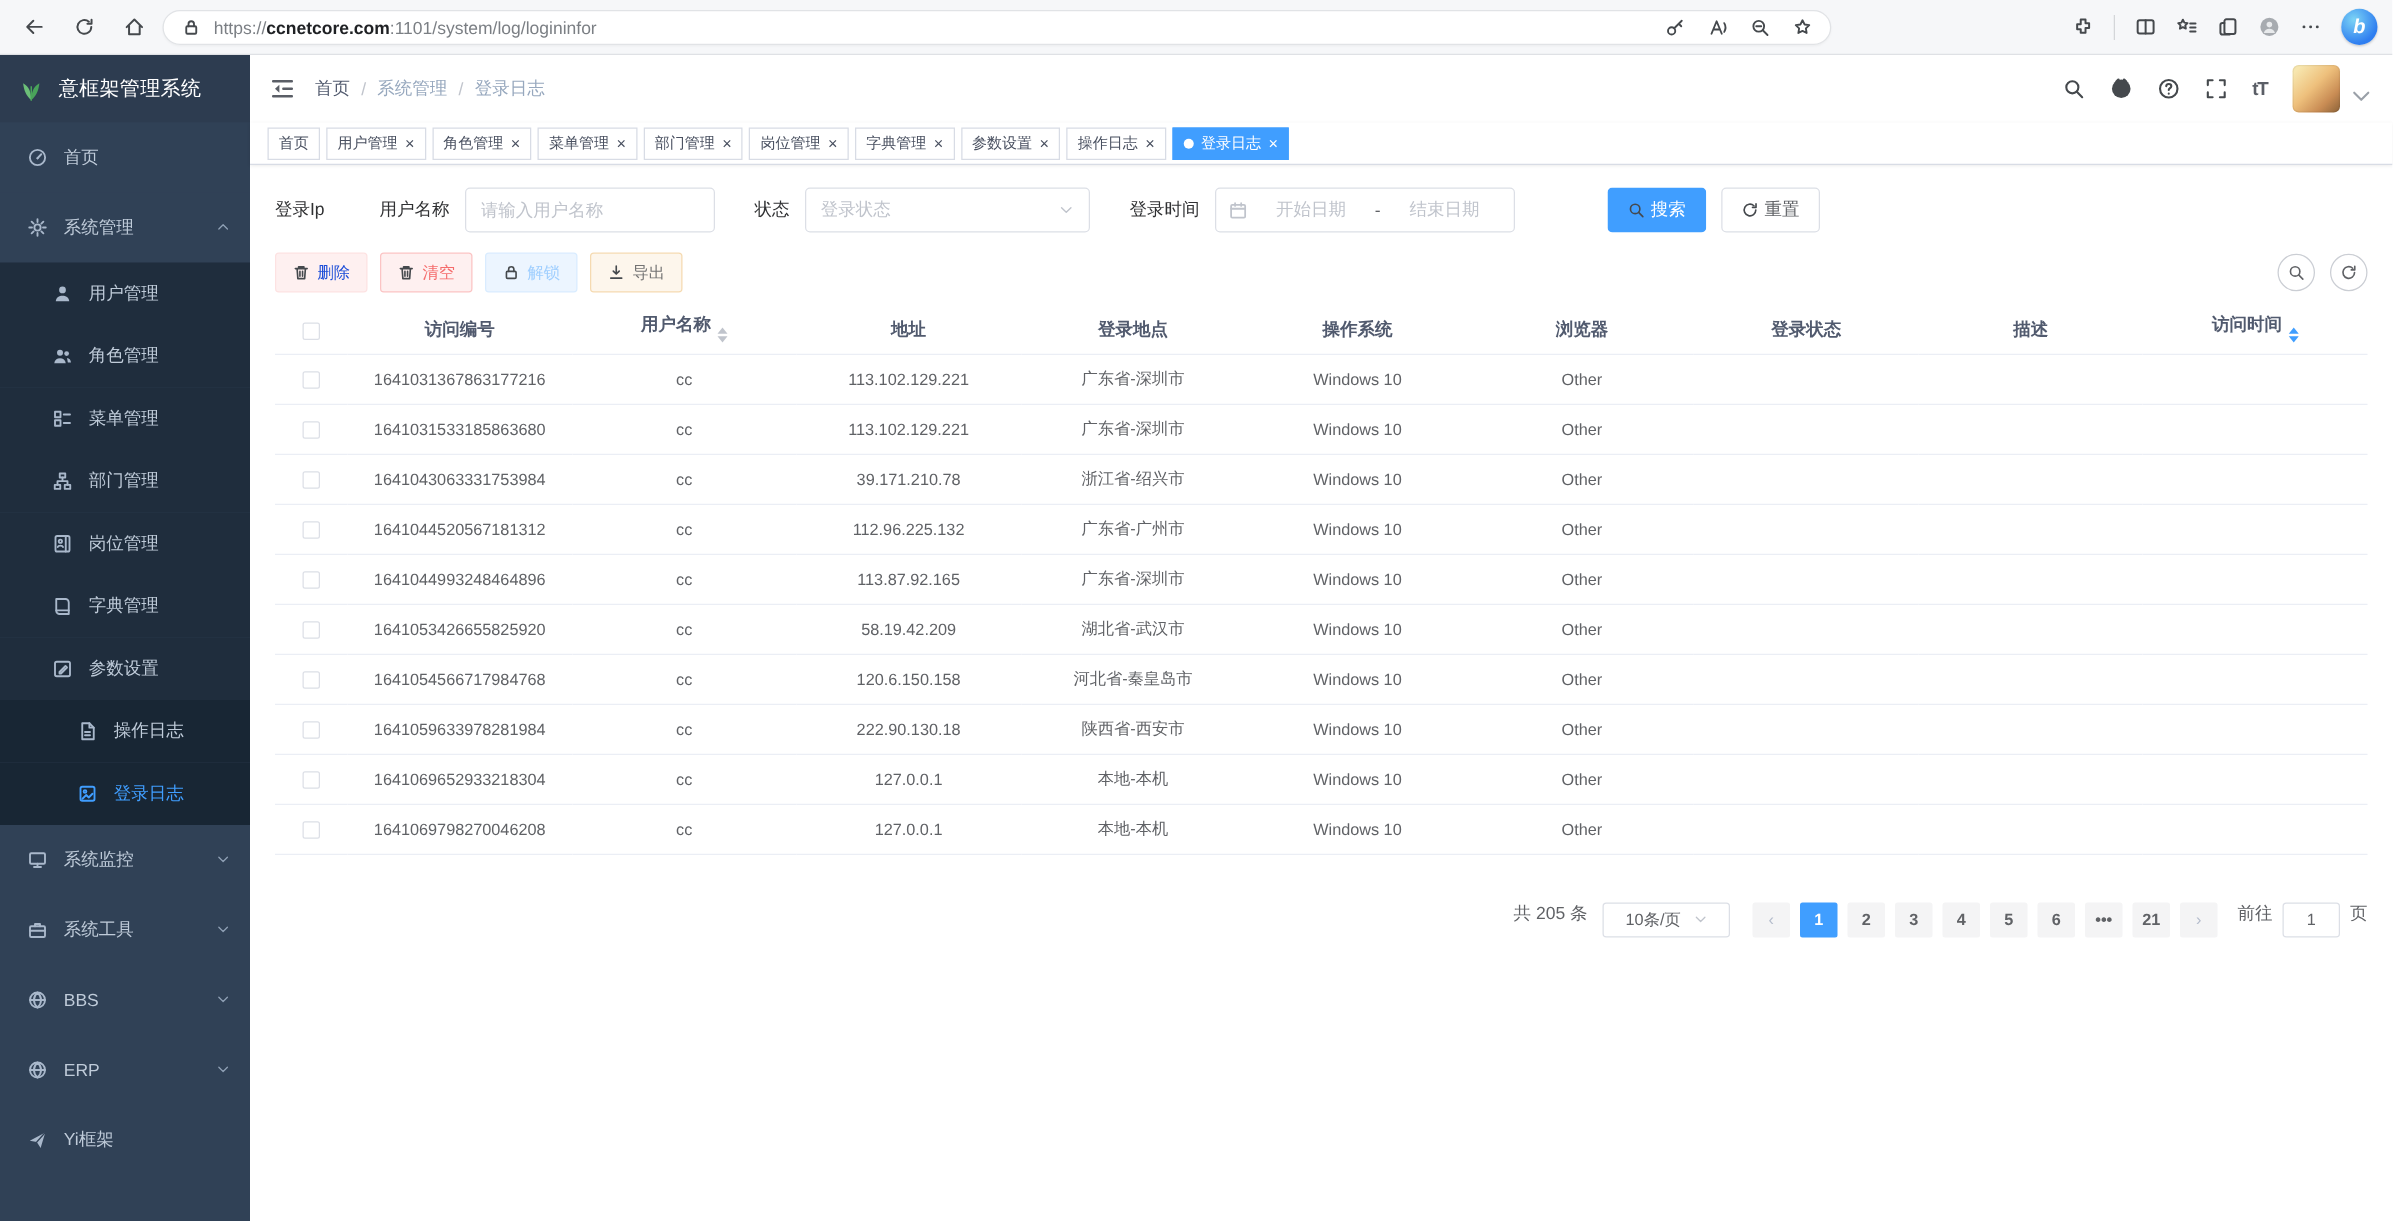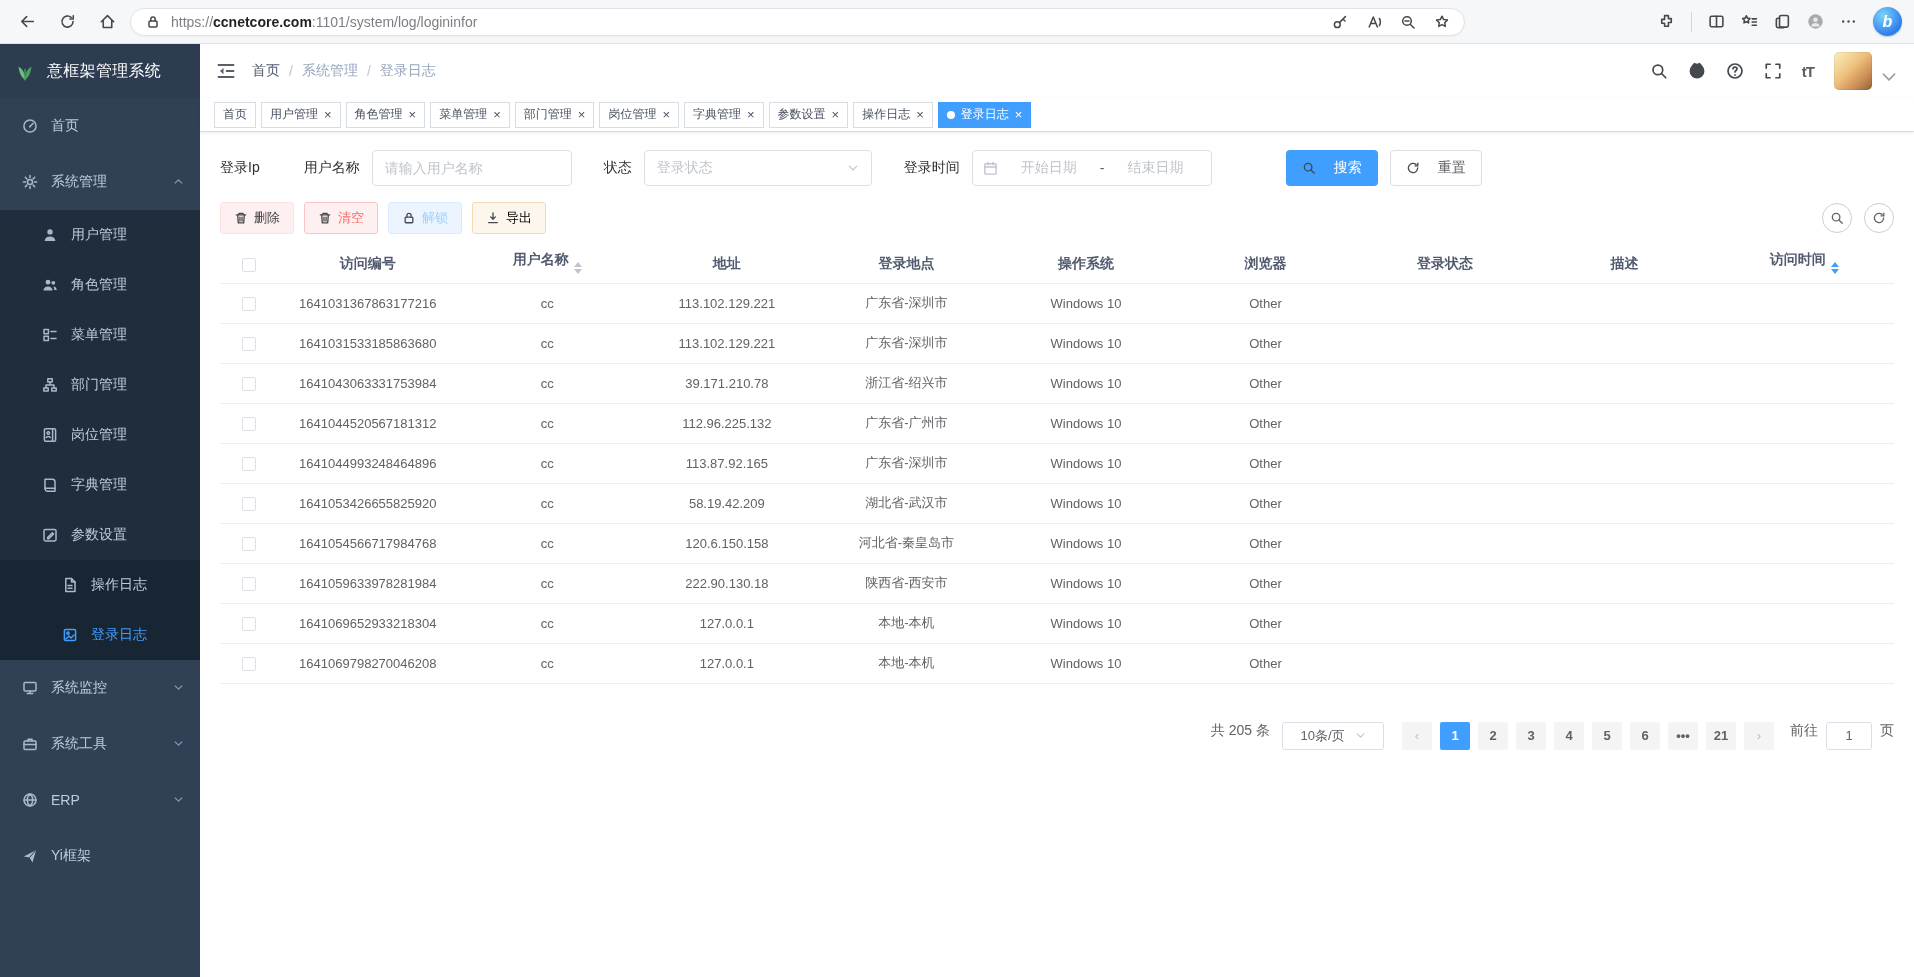--- a/index.html
+++ b/index.html
@@ -70,32 +70,32 @@
 .w1{width:232px}.w2{width:200px}
 .select{width:228px;height:36px;border:1px solid #dcdfe6;border-radius:4px;display:flex;align-items:center;justify-content:space-between;padding:0 12px;cursor:pointer}
 .select .ph{font-size:14px;color:#c0c4cc}
 .select .ic{color:#c0c4cc}
 .select .ic svg{width:12px;height:12px}
 .date-range{width:240px;height:36px;border:1px solid #dcdfe6;border-radius:4px;display:flex;align-items:center;gap:6px;padding:0 10px}
 .date-range .ic{color:#c0c4cc}
 .date-range .ic svg{width:15px;height:15px}
 .date-ph{flex:1;text-align:center;font-size:14px;color:#c0c4cc;white-space:nowrap}
 .date-sep{color:#606266;font-size:14px}
-.btn{height:36px;border-radius:4px;font-size:14px;display:inline-flex;align-items:center;gap:18px;padding:0 15px;cursor:pointer;border:1px solid transparent;white-space:nowrap}
+.btn{height:36px;border-radius:4px;font-size:14px;display:inline-flex;align-items:center;gap:5px;padding:0 15px;cursor:pointer;border:1px solid transparent;white-space:nowrap}
 .btn .ic svg{width:14px;height:14px}
 .btn-primary{background:#409eff;color:#fff;margin-left:42px}
 .btn-plain{background:#fff;border-color:#dcdfe6;color:#606266;margin-left:12px}
 
 .toolbar-row{display:flex;align-items:center;margin-bottom:12px}
 .tbtn{height:32px;border-radius:3px;font-size:13px;display:inline-flex;align-items:center;gap:6px;padding:0 13px;margin-right:10px;border:1px solid;cursor:pointer;white-space:nowrap}
 .tbtn .ic svg{width:14px;height:14px}
-.tbtn.danger-dis{color:#404040;background:#fef0f0;border-color:#fde2e2}
+.tbtn.danger-dis{color:#1d4ed8;background:#fef0f0;border-color:#fde2e2}
 .tbtn.danger{color:#f56c6c;background:#fef0f0;border-color:#fbc4c4}
 .tbtn.primary-dis{color:#a0cfff;background:#ecf5ff;border-color:#d9ecff}
-.tbtn.warning{color:#000000;background:#fdf6ec;border-color:#f5dab1}
+.tbtn.warning{color:#737373;background:#fdf6ec;border-color:#f5dab1}
 .mini-group{margin-left:auto;display:flex;gap:12px}
 .mini{width:30px;height:30px;border-radius:50%;border:1px solid #cbced4;display:flex;align-items:center;justify-content:center;color:#606266;cursor:pointer;background:#fff}
 .mini svg{width:14px;height:14px}
 
 table{width:100%;border-collapse:collapse;table-layout:fixed}
 th{height:37px;font-size:14px;font-weight:700;color:#515a6e;border-bottom:1px solid #ebeef5;text-align:center;white-space:nowrap}
 td{height:40px;font-size:13px;color:#606266;border-bottom:1px solid #ebeef5;text-align:center;white-space:nowrap;overflow:hidden}
 .cb{display:inline-block;width:14px;height:14px;border:1px solid #dcdfe6;border-radius:2px;background:#fff;vertical-align:middle;cursor:pointer}
 .sort{display:inline-flex;flex-direction:column;margin-left:5px;vertical-align:-3px}
 .sort .up{width:0;height:0;border:4px solid transparent;border-bottom:5px solid #c0c4cc;margin-bottom:2px}
@@ -351,20 +351,32 @@
               </svg></span>
           </div>
           <div class="mi l0">
             <span class="ic">
               <svg viewBox="0 0 16 16" fill="none" stroke="currentColor" stroke-width="1.5" stroke-linecap="round" stroke-linejoin="round">
                 <rect x="2" y="5" width="12" height="8.6" rx="1"></rect>
                 <path d="M6 5V3.2h4V5M2 8.6h12"></path>
               </svg>
             </span>
             <span class="mlabel">系统工具</span>
+            <span class="mcaret down"><svg viewBox="0 0 16 16" fill="none" stroke="currentColor" stroke-width="1.5" stroke-linecap="round" stroke-linejoin="round">
+                <path d="m3 5.5 5 5 5-5"></path>
+              </svg></span>
+          </div>
+          <div class="mi l0">
+            <span class="ic">
+              <svg viewBox="0 0 16 16" fill="none" stroke="currentColor" stroke-width="1.5" stroke-linecap="round" stroke-linejoin="round">
+                <circle cx="8" cy="8" r="6"></circle>
+                <path d="M2 8h12M8 2c3.8 3.4 3.8 8.6 0 12-3.8-3.4-3.8-8.6 0-12z"></path>
+              </svg>
+            </span>
+            <span class="mlabel">BBS</span>
             <span class="mcaret down"><svg viewBox="0 0 16 16" fill="none" stroke="currentColor" stroke-width="1.5" stroke-linecap="round" stroke-linejoin="round">
                 <path d="m3 5.5 5 5 5-5"></path>
               </svg></span>
           </div>
           <div class="mi l0">
             <span class="ic">
               <svg viewBox="0 0 16 16" fill="none" stroke="currentColor" stroke-width="1.5" stroke-linecap="round" stroke-linejoin="round">
                 <circle cx="8" cy="8" r="6"></circle>
                 <path d="M2 8h12M8 2c3.8 3.4 3.8 8.6 0 12-3.8-3.4-3.8-8.6 0-12z"></path>
               </svg>

